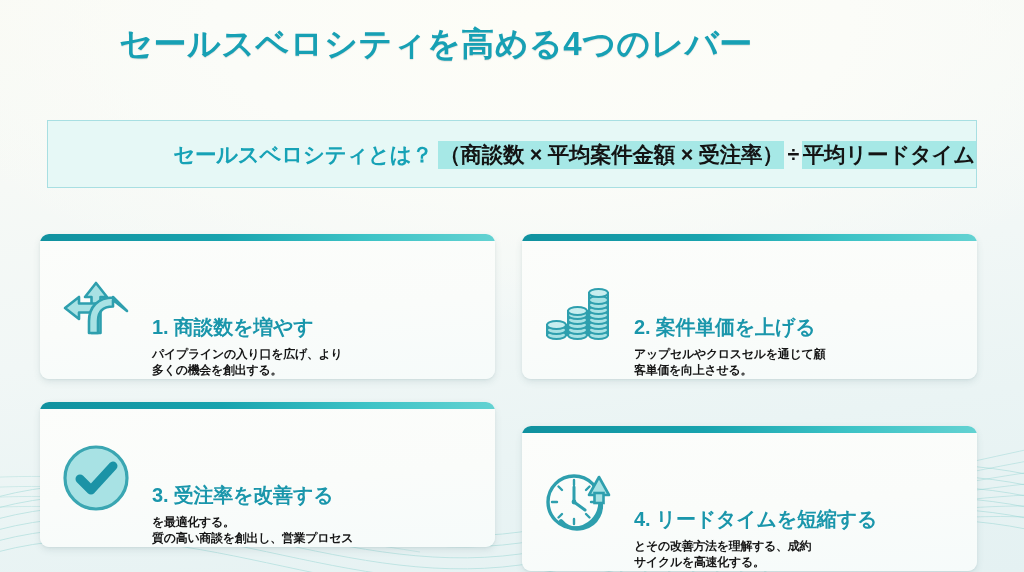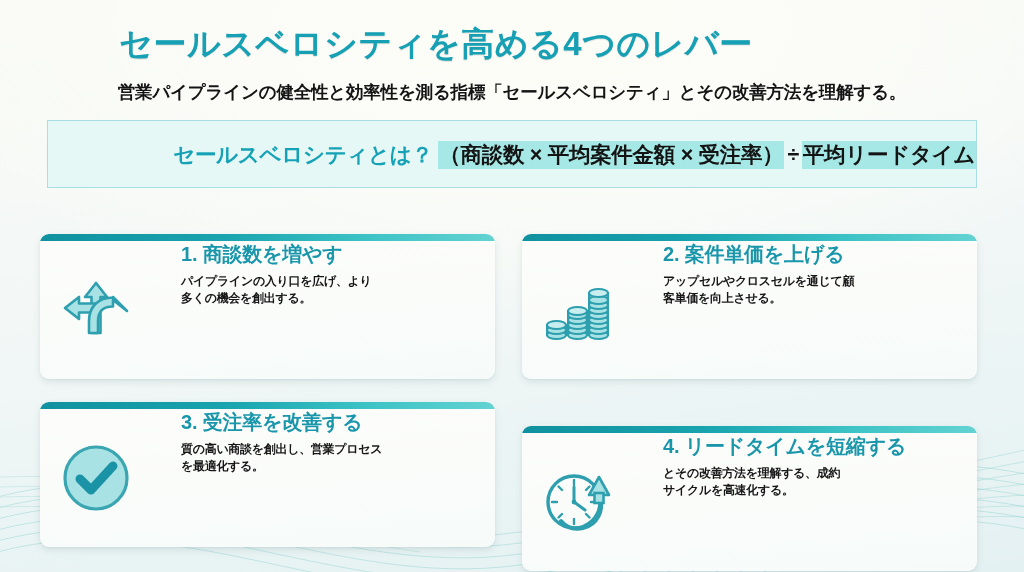--- a/index.html
+++ b/index.html
@@ -103,22 +103,21 @@
   #card-1 { left: 40px;  top: 234px; }
   #card-2 { left: 522px; top: 234px; }
   #card-3 { left: 40px;  top: 402px; }
   #card-4 { left: 522px; top: 402px; margin-top: 24px; }
 
   .card-inner {
     position: absolute;
     left: 0; top: 7px;
     width: 455px; height: 138px;
     display: flex;
-    align-items: flex-start;
-    gap: 29px;
+    align-items: flex-end;
   }
   .card-icon {
     width: 112px;
     min-width: 112px;
     height: 138px;
     display: flex;
     align-items: center;
     justify-content: center;
   }
   .card-text {
@@ -165,21 +164,20 @@
     </g>
     <g fill="none" stroke="#a9ddda" stroke-width="1" opacity="0.45">
       <path d="M-20,96 C120,88 240,112 420,140"></path>
       <path d="M-20,106 C120,98 240,122 420,150"></path>
       <path d="M-20,116 C120,108 240,132 420,160"></path>
       <path d="M-20,126 C120,118 240,142 420,170"></path>
     </g>
   </svg>
 
   <div id="title">セールスベロシティを高める4つのレバー</div>
-  <div id="subtitle">営業パイプラインの健全性と効率性を測る指標「セールスベロシティ」とその改善方法を理解する。</div>
 
   <div id="formula-box">
     <div id="formula-line">
       <span class="f-label">セールスベロシティとは？</span><span class="f-q">&nbsp;</span><span class="f-hl">（商談数 × 平均案件金額 × 受注率）</span><span class="f-div">÷</span><span class="f-hl">平均リードタイム</span>
     </div>
   </div>
 
   <div class="card" id="card-1">
     <div class="card-bar"></div>
     <div class="card-inner">
@@ -260,22 +258,22 @@
     <div class="card-inner">
       <div class="card-icon">
         <svg width="78" height="78" viewBox="0 0 78 78">
           <circle cx="39" cy="39" r="31" fill="#a8e2e4" stroke="#3aa6b2" stroke-width="3.2"></circle>
           <path d="M23 40 L34 51 L56 27" fill="none" stroke="#1b93a6" stroke-width="9" stroke-linecap="round" stroke-linejoin="round"></path>
         </svg>
       </div>
       <div class="card-text">
         <div class="card-heading">3. 受注率を改善する</div>
         <div class="card-desc">
+          <div>を最適化する。</div>
           <div>質の高い商談を創出し、営業プロセス</div>
-          <div>を最適化する。</div>
         </div>
       </div>
     </div>
   </div>
 
   <div class="card" id="card-4">
     <div class="card-bar"></div>
     <div class="card-inner">
       <div class="card-icon">
         <svg width="78" height="78" viewBox="0 0 78 78">

